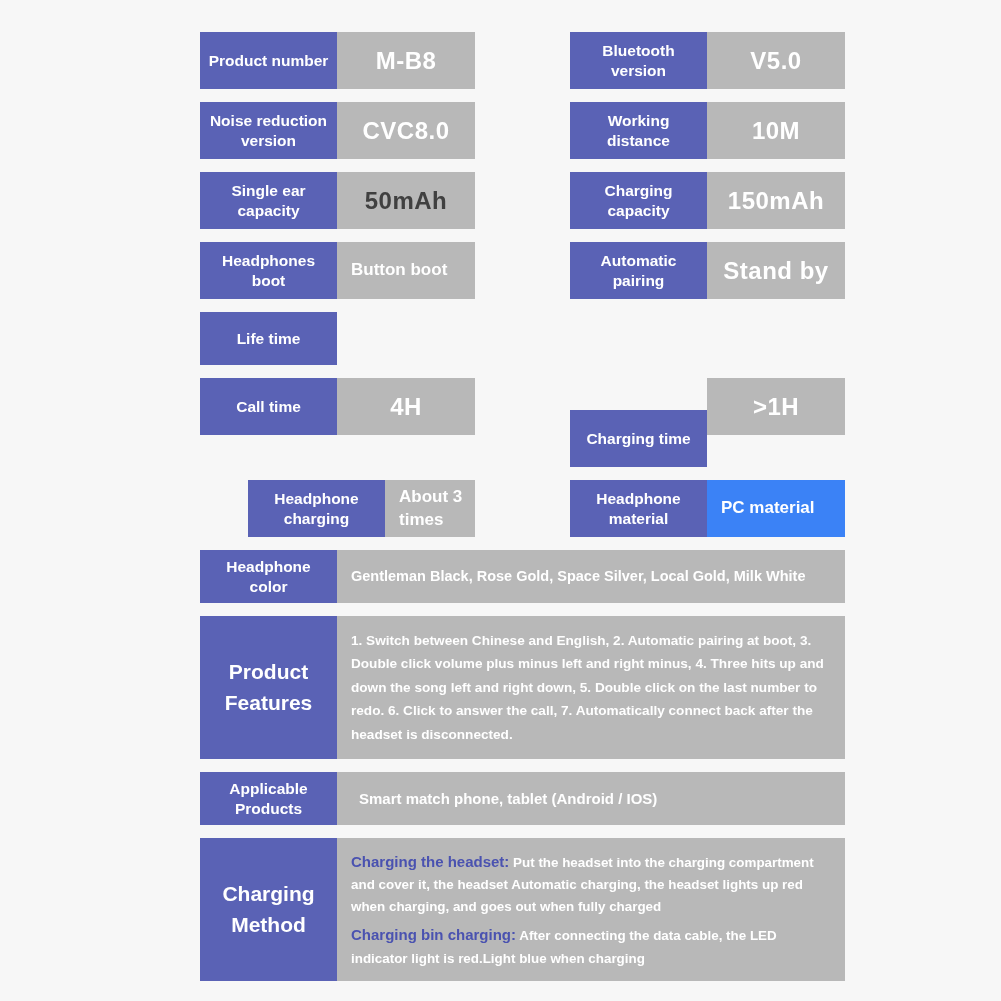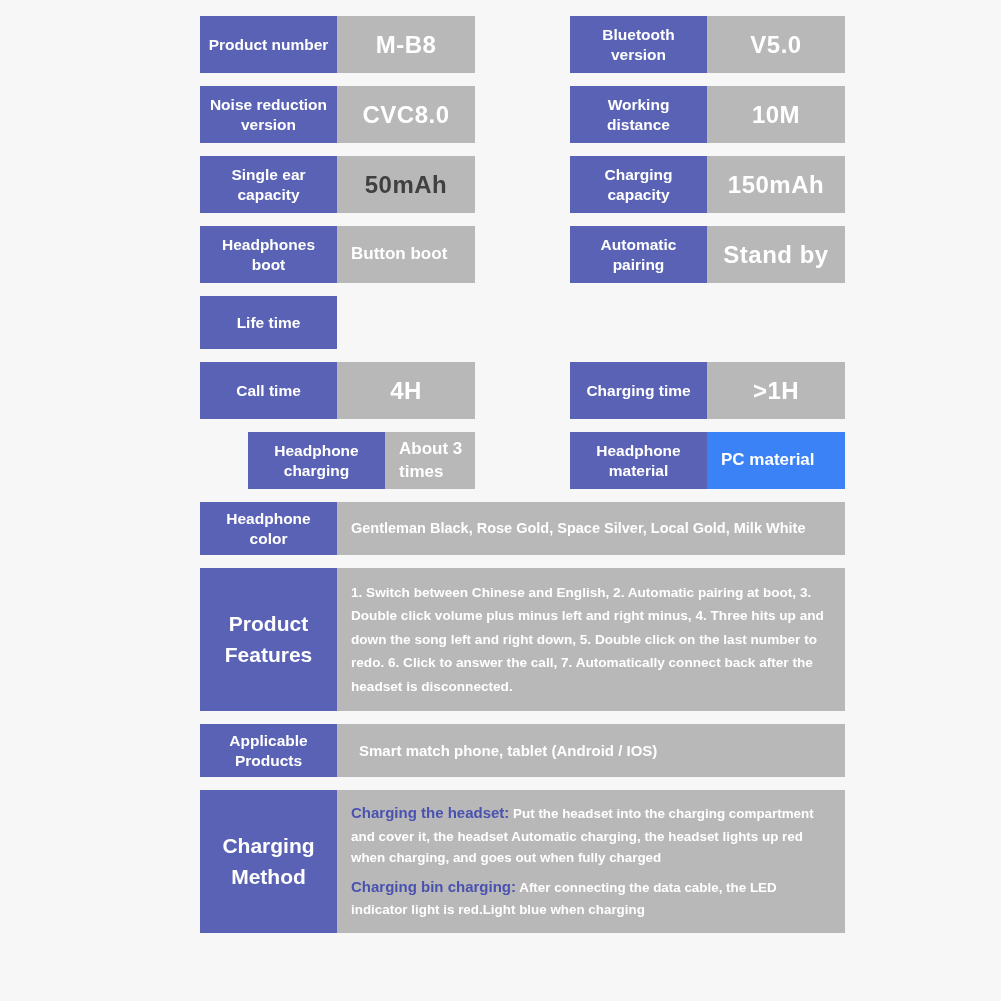--- a/index.html
+++ b/index.html
@@ -10,21 +10,21 @@
     width: 1001px;
     height: 1001px;
     background: #f7f7f7;
     font-family: "Liberation Sans", sans-serif;
     overflow: hidden;
   }
 
   #spec-sheet {
     position: absolute;
     left: 200px;
-    top: 16px;
+    top: 32px;
     width: 645px;
   }
 
   
   .row {
     display: flex;
     align-items: stretch;
     margin-bottom: 13px;
   }
   .row.pair {
@@ -139,21 +139,21 @@
   .charging .label, .charging .value { height: 143px; }
   .charging .label {
     font-size: 21px;
     line-height: 1.45;
   }
   .charging .value {
     align-items: flex-start;
     padding: 12px 14px;
     font-size: 13.4px;
     line-height: 1.62;
-    justify-content: flex-end;
+    justify-content: center;
   }
   .charging .head {
     color: #4a52b0;
     font-weight: bold;
     font-size: 15px;
   }
   .charging p {
     margin: 0;
   }
   .charging p + p {
@@ -212,21 +212,21 @@
   <div class="row full lifetime">
     <div class="label" style="background: rgb(90, 98, 181); color: rgb(255, 255, 255);">Life time</div>
   </div>
 
   <div class="row pair h2">
     <div class="half left">
       <div class="label" style="background: rgb(90, 98, 181); color: rgb(255, 255, 255);">Call time</div>
       <div class="value v-center" style="background: rgb(184, 184, 184); color: rgb(255, 255, 255);">4H</div>
     </div>
     <div class="half right">
-      <div class="label" style="background: rgb(90, 98, 181); color: rgb(255, 255, 255);">Charging time</div>
+      <div class="label" style="background: rgb(90, 98, 181); color: rgb(255, 255, 255); margin-top: 32px;">Charging time</div>
       <div class="value v-center" style="background: rgb(184, 184, 184); color: rgb(255, 255, 255);">&gt;1H</div>
     </div>
   </div>
 
   <div class="row pair h2">
     <div class="half left">
       <div class="label" style="background: rgb(90, 98, 181); color: rgb(255, 255, 255); margin-left: 48px;">Headphone charging</div>
       <div class="value v-left" style="background: rgb(184, 184, 184); color: rgb(255, 255, 255);">About 3 times</div>
     </div>
     <div class="half right">

